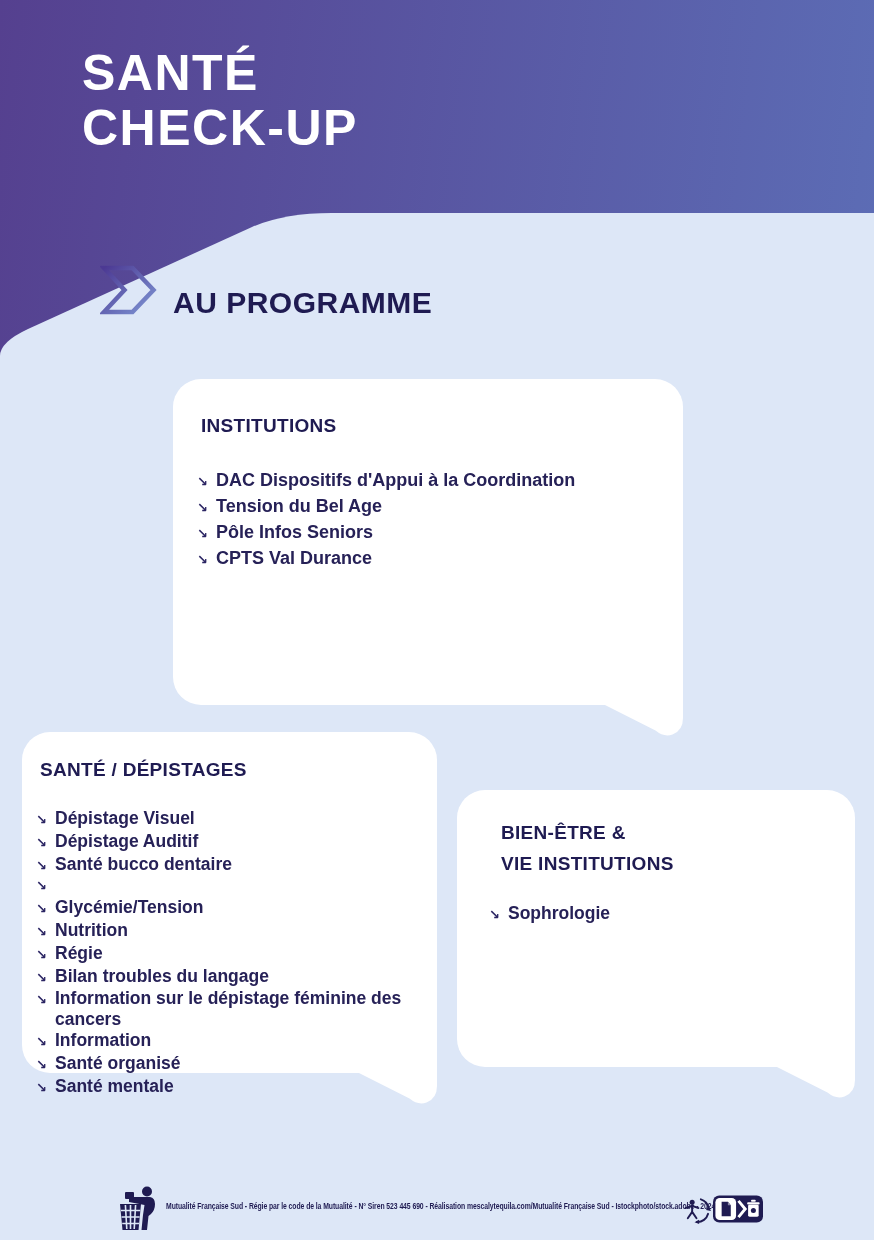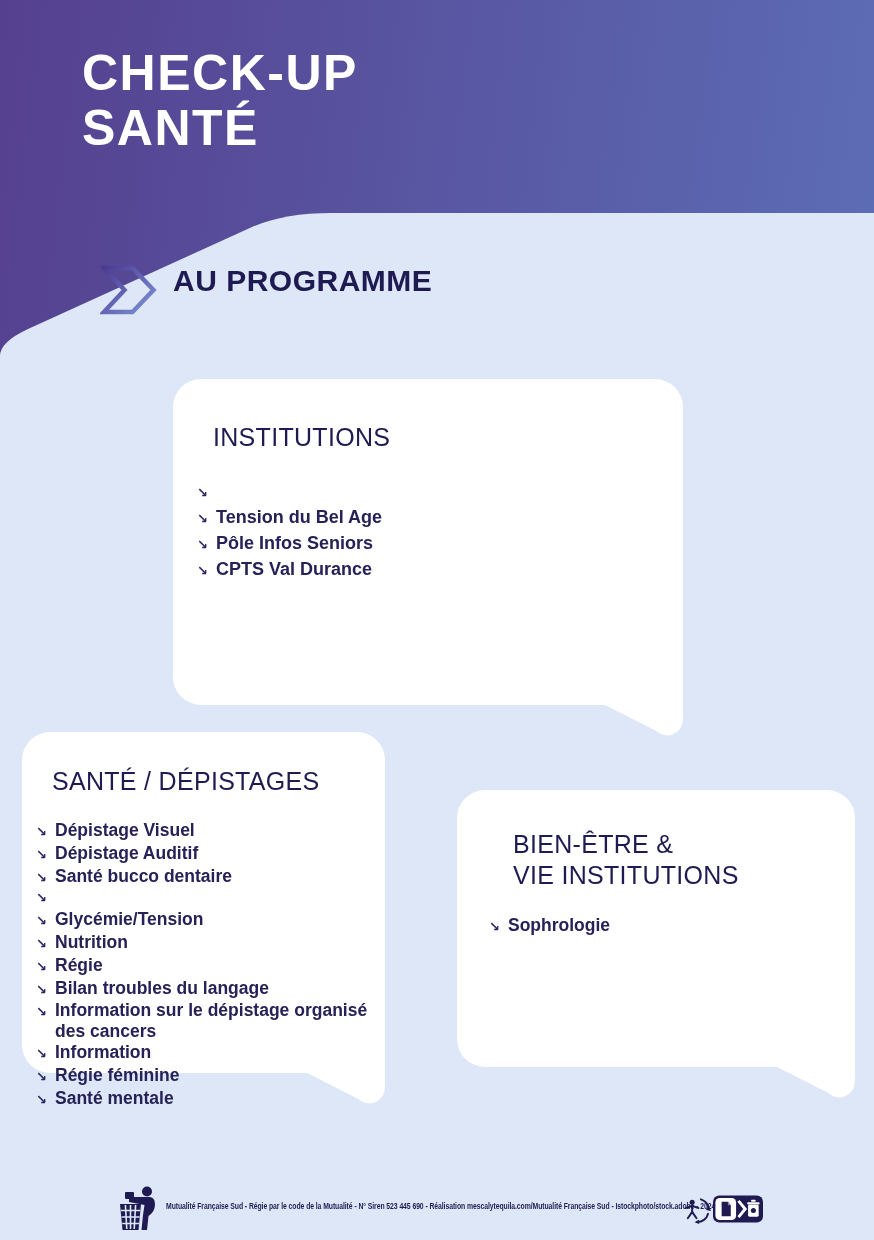--- a/index.html
+++ b/index.html
@@ -17,55 +17,55 @@
     clip-path:path('M 874 213 L 332 213 Q 284 213 252 227 L 28 329 Q 0 342 0 356 L 0 1240 L 874 1240 Z');
   }
   .main-title{
     position:absolute;left:82px;top:46px;
     color:#ffffff;
     font-size:50px;font-weight:800;
     line-height:55px;letter-spacing:1.5px;
   }
   .programme{
     position:absolute;left:100px;top:264px;
-    display:flex;align-items:flex-start;gap:15px;
+    display:flex;align-items:flex-end;gap:15px;
   }
   .programme-title{
     color:#1f1b52;font-size:30px;font-weight:800;letter-spacing:0.5px;
   }
   .card{
     position:absolute;
     background:#ffffff;
     border-radius:28px;
     border-bottom-right-radius:0;
     box-sizing:border-box;
     color:#242057;
   }
   .card .card-title{
-    margin:16px;
-    font-size:25px;font-weight:400;color:#1f1b52;letter-spacing:0.3px;line-height:31px;
+    margin:4px;
+    font-size:19px;font-weight:700;color:#1f1b52;letter-spacing:0.3px;line-height:31px;
   }
   .card ul{list-style:none;margin:0;padding:0;}
   .card li{
     display:flex;align-items:baseline;
     font-size:17.5px;font-weight:700;color:#262157;
   }
   .bullet{
     flex:0 0 19px;
     font-family:"DejaVu Sans", sans-serif;
     font-size:13px;
     color:#2b2563;
   }
   .tail{
     position:absolute;right:0;top:100%;margin-top:-1px;display:block;
   }
   #card-institutions{left:173px;top:379px;width:510px;height:326px;padding:27px 24px 0 24px;}
   #card-institutions ul{margin-top:27px;}
   #card-institutions li{line-height:25px;font-size:18px;}
-  #card-sante{left:22px;top:732px;width:363px;height:341px;padding:18px 16px 0 14px;}
+  #card-sante{left:22px;top:732px;width:415px;height:341px;padding:18px 16px 0 14px;}
   #card-sante ul{margin-top:23px;}
   #card-sante li{line-height:20.8px;}
   #card-bien{left:457px;top:790px;width:398px;height:277px;padding:23px 30px 4px 40px;}
   #card-bien ul{margin-top:23px;}
   #card-bien li{line-height:22px;margin-left:-8px;}
   .footer{position:absolute;left:0;top:1183px;width:874px;height:50px;}
   .tidyman{position:absolute;left:117px;top:2px;}
   .legal-text{
     position:absolute;left:166px;top:17px;
     color:#1f1b52;font-size:9.5px;font-weight:700;
@@ -77,22 +77,22 @@
   .infotri{position:absolute;left:713px;top:12px;}
 </style>
 </head>
 <body>
 
 <div class="page">
 
   <div class="content-bg"></div>
 
   <div class="main-title">
+    <div>SANTÉ</div>
     <div>CHECK-UP</div>
-    <div>SANTÉ</div>
   </div>
 
   <div class="programme">
     <span>
       <svg width="58" height="52" viewBox="0 0 58 52" aria-hidden="true">
         <defs>
           <linearGradient id="chevGrad" x1="0" y1="0" x2="1" y2="1">
             <stop offset="0" stop-color="#4c3993"></stop>
             <stop offset="1" stop-color="#7e95d4"></stop>
           </linearGradient>
@@ -101,20 +101,21 @@
       </svg>
     </span>
     <span class="programme-title">AU PROGRAMME</span>
   </div>
 
   <div class="card" id="card-institutions">
     <h2 class="card-title">INSTITUTIONS</h2>
     <ul>
         <li>
           <span class="bullet">↘</span>
+          <span class="item-text">DAC Dispositifs d'Appui à la Coordination</span>
         </li>
         <li>
           <span class="bullet">↘</span>
           <span class="item-text">Tension du Bel Age</span>
         </li>
         <li>
           <span class="bullet">↘</span>
           <span class="item-text">Pôle Infos Seniors</span>
         </li>
         <li>
@@ -156,29 +157,29 @@
         <li>
           <span class="bullet">↘</span>
           <span class="item-text">Régie</span>
         </li>
         <li>
           <span class="bullet">↘</span>
           <span class="item-text">Bilan troubles du langage</span>
         </li>
         <li>
           <span class="bullet">↘</span>
-          <span class="item-text">Information sur le dépistage organisé des cancers</span>
+          <span class="item-text">Information sur le dépistage féminine des cancers</span>
         </li>
         <li>
           <span class="bullet">↘</span>
           <span class="item-text">Information</span>
         </li>
         <li>
           <span class="bullet">↘</span>
-          <span class="item-text">Régie féminine</span>
+          <span class="item-text">Santé organisé</span>
         </li>
         <li>
           <span class="bullet">↘</span>
           <span class="item-text">Santé mentale</span>
         </li>
       </ul>
     <svg class="tail" width="80" height="32" viewBox="0 0 80 32" aria-hidden="true">
       <path d="M0 0 L80 0 L80 14 Q80 26.5 69.5 30.5 Q61 33.5 52.5 26.5 Z" fill="#ffffff"></path>
     </svg>
   </div>

